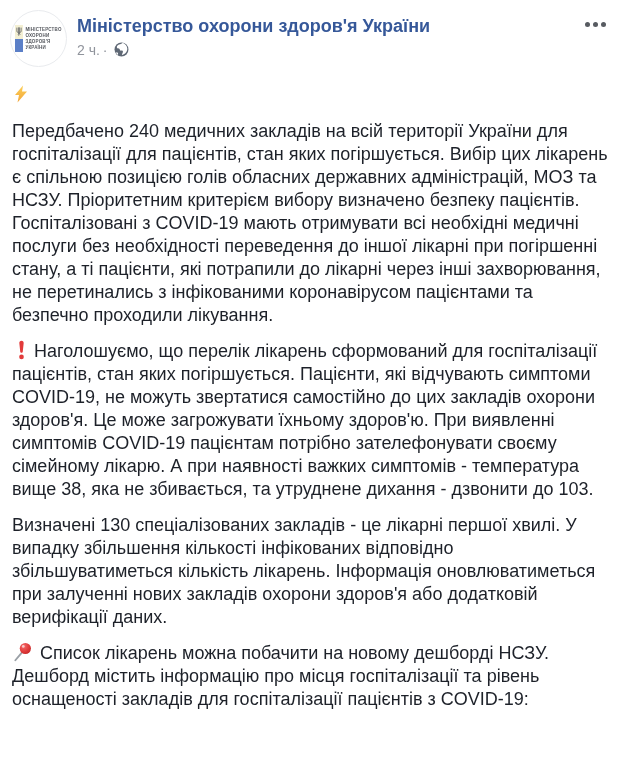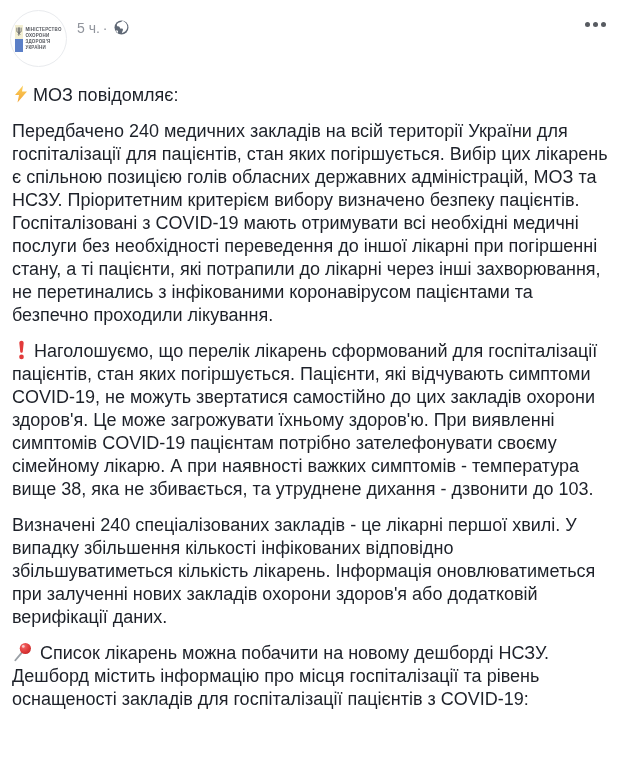--- a/index.html
+++ b/index.html
@@ -94,22 +94,23 @@
       <div class="org-lines">
         <span class="org-line">МІНІСТЕРСТВО</span>
         <span class="org-line">ОХОРОНИ</span>
         <span class="org-line">ЗДОРОВ'Я</span>
         <span class="org-line">УКРАЇНИ</span>
       </div>
     </div>
   </div>
 
   <div class="header-info">
+    <a class="page-name">Міністерство охорони здоров'я України</a>
     <div class="meta-row">
-      <a class="timestamp">5 ч.</a>
+      <a class="timestamp">2 ч.</a>
       <span class="sep">·</span>
       <svg class="globe" viewBox="0 0 20 20">
         <circle cx="10" cy="10" r="8.2" fill="#5f6875"></circle>
         <path fill="#ffffff" d="M10.8 2.6 c-1.2 1.1 -3.4 1 -4.9 2.1 c-1.2 0.9 -1.6 2.2 -1.2 3.1 c0.5 1 1.9 0.6 2.8 1.4 c0.7 0.6 0.4 1.7 1.2 2.1 c0.9 0.4 1.7 -0.4 2.5 0.1 c0.8 0.5 0.5 1.6 0.1 2.6 c-0.4 1 -1.2 1.9 -0.6 2.6 c2.9 -0.6 5.3 -2.9 6 -5.9 c0.6 -2.9 -0.6 -5.7 -2.9 -7.3 c-0.9 -0.4 -2.2 -1.4 -3 -0.8 z"></path>
         <path fill="#ffffff" d="M5.3 13.6 c-0.8 0.2 -1.3 -0.5 -2.1 -0.4 c0.5 1.3 1.4 2.4 2.5 3.2 c0.4 -0.9 0.5 -2 -0.4 -2.8 z"></path>
       </svg>
     </div>
   </div>
 
   <button class="menu-button">
@@ -125,37 +126,37 @@
 
   <p>
     <svg class="emoji emoji-bolt" viewBox="0 0 36 36">
       <defs>
         <linearGradient id="boltg" x1="0" y1="0" x2="0" y2="1">
           <stop offset="0" stop-color="#fcd057"></stop>
             <stop offset="1" stop-color="#f2a53a"></stop>
         </linearGradient>
       </defs>
       <path d="M22 1 L6 20 h8 L11 35 L30 13 h-10 z" fill="url(#boltg)"></path>
-    </svg><span>МОЗ повідомляє:</span>
+    </svg>
   </p>
 
 
   <p>
     <span>Передбачено 240 медичних закладів на всій території України для госпіталізації для пацієнтів, стан яких погіршується. Вибір цих лікарень є спільною позицією голів обласних державних адміністрацій, МОЗ та НСЗУ. Пріоритетним критерієм вибору визначено безпеку пацієнтів. Госпіталізовані з COVID-19 мають отримувати всі необхідні медичні послуги без необхідності переведення до іншої лікарні при погіршенні стану, а ті пацієнти, які потрапили до лікарні через інші захворювання, не перетинались з інфікованими коронавірусом пацієнтами та безпечно проходили лікування.</span>
   </p>
 
   <p>
     <svg class="emoji emoji-excl" viewBox="0 0 12 36">
       <path d="M6 1.5 C8.6 1.5 10.2 3.2 9.9 5.8 L8.2 21.5 C8 23.4 4 23.4 3.8 21.5 L2.1 5.8 C1.8 3.2 3.4 1.5 6 1.5 Z" fill="#e23b3b"></path>
       <circle cx="6" cy="30.5" r="4.2" fill="#e23b3b"></circle>
     </svg><span>Наголошуємо, що перелік лікарень сформований для госпіталізації пацієнтів, стан яких погіршується. Пацієнти, які відчувають симптоми COVID-19, не можуть звертатися самостійно до цих закладів охорони здоров'я. Це може загрожувати їхньому здоров'ю. При виявленні симптомів COVID-19 пацієнтам потрібно зателефонувати своєму сімейному лікарю. А при наявності важких симптомів - температура вище 38, яка не збивається, та утруднене дихання - дзвонити до 103.</span>
   </p>
 
   <p>
-    <span>Визначені 240 спеціалізованих закладів - це лікарні першої хвилі. У випадку збільшення кількості інфікованих відповідно збільшуватиметься кількість лікарень. Інформація оновлюватиметься при залученні нових закладів охорони здоров'я або додатковій верифікації даних.</span>
+    <span>Визначені 130 спеціалізованих закладів - це лікарні першої хвилі. У випадку збільшення кількості інфікованих відповідно збільшуватиметься кількість лікарень. Інформація оновлюватиметься при залученні нових закладів охорони здоров'я або додатковій верифікації даних.</span>
   </p>
 
   <p>
     <svg class="emoji emoji-pin" viewBox="0 0 36 34">
       <defs>
         <radialGradient id="ping" cx="0.35" cy="0.3" r="0.8">
           <stop offset="0" stop-color="#f36b6b"></stop>
             <stop offset="0.6" stop-color="#e03a3a"></stop>
             <stop offset="1" stop-color="#c22727"></stop>
         </radialGradient>

